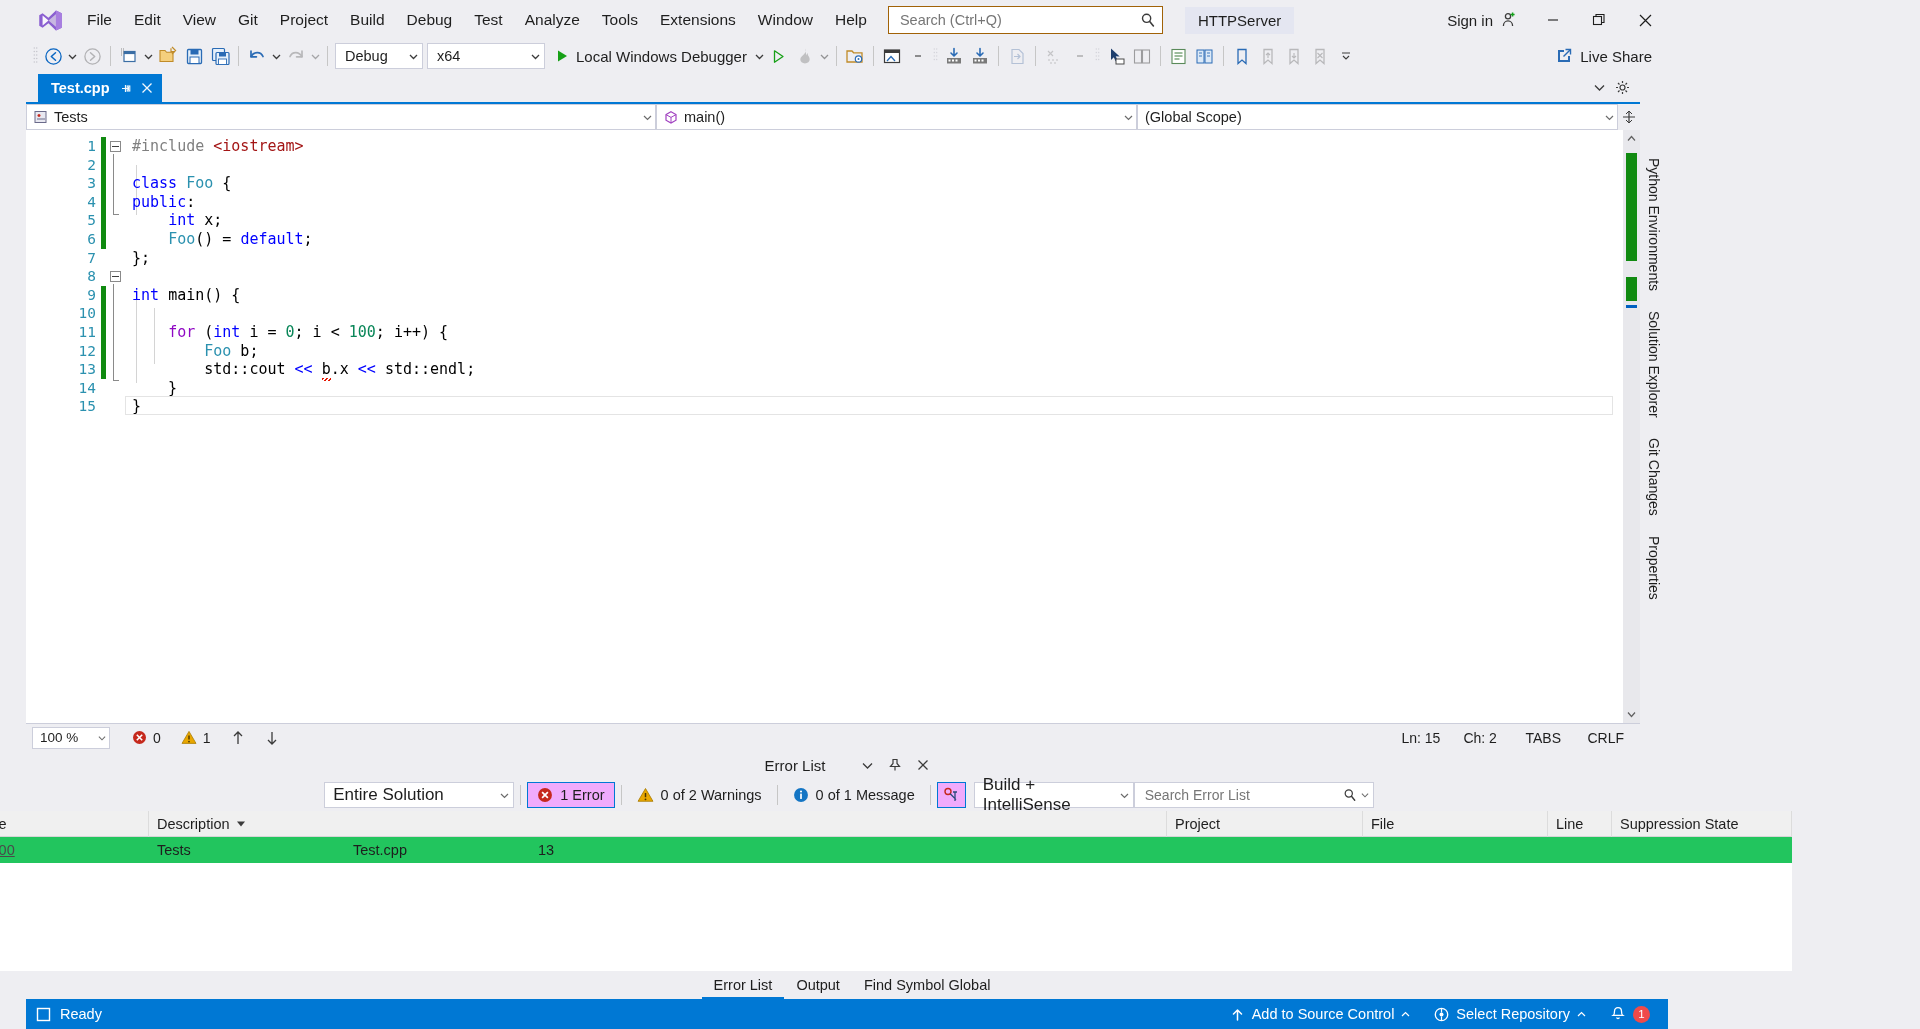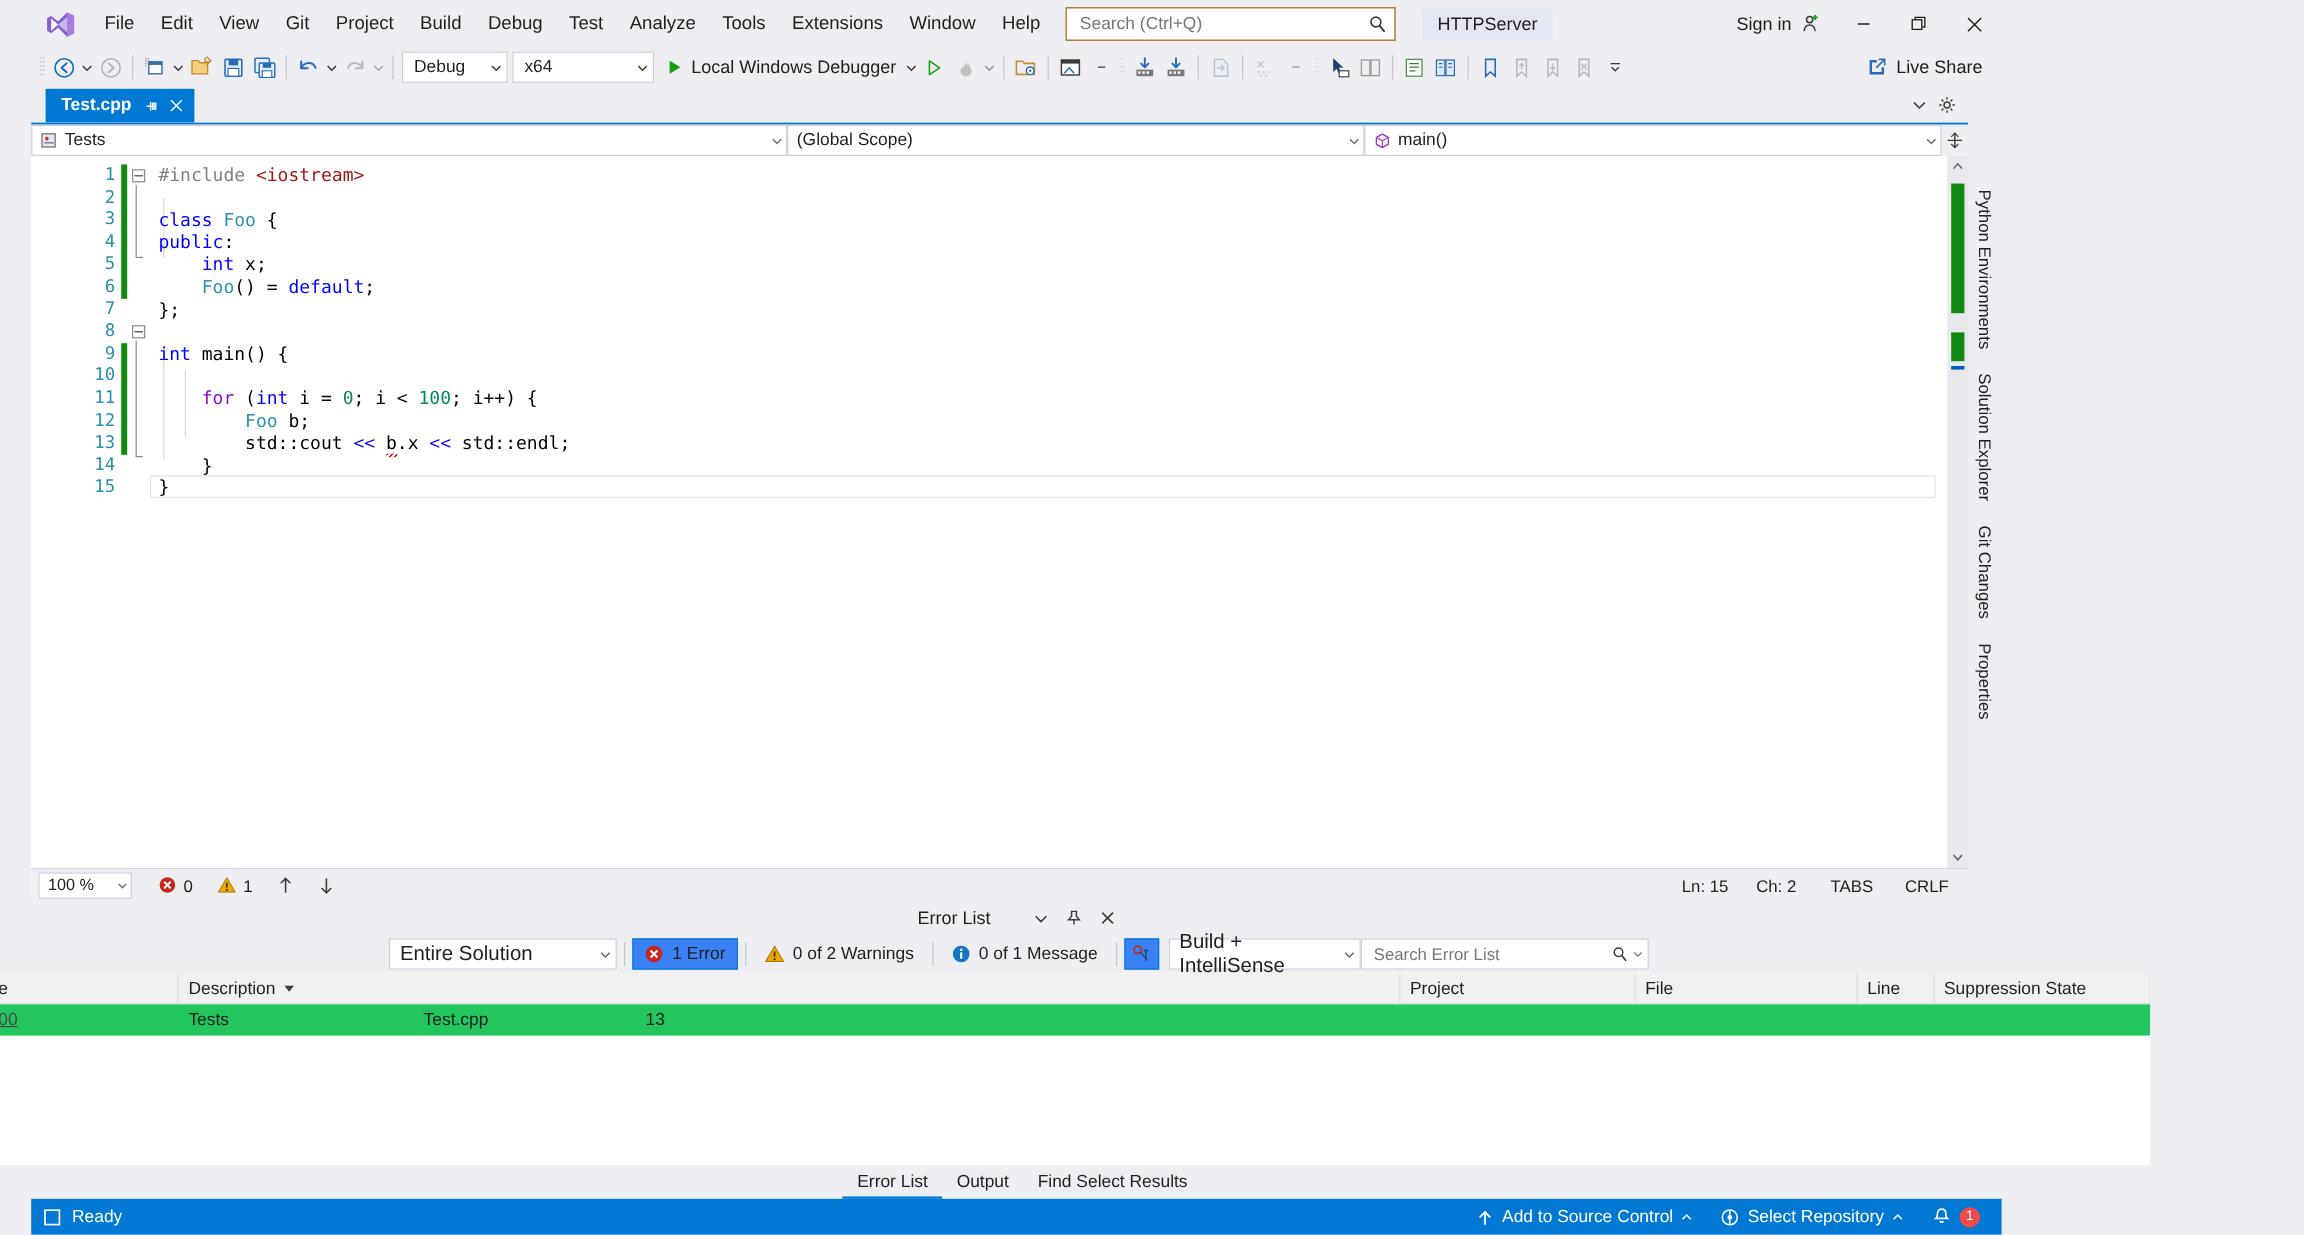--- a/index.html
+++ b/index.html
@@ -173,21 +173,21 @@
   }
   .ep-combo {
     height: 26px; background: #fff; border: 1px solid #cccedb; display: flex; align-items: center;
     padding: 0 4px 0 8px; font-size: 17px; min-width: 160px;
   }
   .ep-combo .cap { flex: 1; }
   .ep-sep { width: 1px; height: 20px; background: #c6c6c6; margin: 0 6px; }
   .ep-toggle {
     display: flex; align-items: center; gap: 7px; padding: 3px 9px; font-size: 14.5px; height: 26px;
   }
-  .ep-toggle.active { border: 1px solid #0078d4; background: #3b82f6; }
+  .ep-toggle.active { border: 1px solid #0078d4; background: #f0abfc; }
   .ep-search {
     margin-left: auto; width: 240px; height: 26px; background: #fff; border: 1px solid #cccedb;
     display: flex; align-items: center; padding: 0 4px 0 8px;
   }
   .ep-search input { border:none; outline:none; flex:1; font-size: 14px; font-family:"Liberation Sans",sans-serif; background:transparent;}
   .ep-search input::placeholder{ color:#767676; }
   .grid { flex: 1; display: flex; flex-direction: column; background: #fff; overflow: hidden;}
   .grid-head { height: 26px; display: flex; align-items: center; background: #f0f0f0; border-bottom: 1px solid #d6d6d6; font-size: 14.5px; }
   .gh { display: flex; align-items: center; padding-left: 8px; height: 26px; border-right: 1px solid #dcdcdc; white-space: nowrap; gap:6px;}
   .grid-row { height: 26px; display: flex; align-items: center; font-size: 14.5px; background: #22c55e; }
@@ -651,33 +651,33 @@
                   <path d="M3.5 5.5h3M5 4v3" stroke="#c5281c" stroke-width="1.4"></path>
                   <path d="M3 9h8" stroke="#6a6a8a" stroke-width="1"></path>
                 </svg>
             </span>
             <span class="cap">Tests</span>
             <svg width="9" height="9" viewBox="0 0 9 9">
                 <path d="M1 3l3.5 3.5L8 3" fill="none" stroke="#6b6b6b" stroke-width="1.2"></path>
               </svg>
           </div>
           <div class="navcombo" style="flex:1">
-            <span class="cap">(Global Scope)</span>
-            <svg width="9" height="9" viewBox="0 0 9 9">
-                <path d="M1 3l3.5 3.5L8 3" fill="none" stroke="#6b6b6b" stroke-width="1.2"></path>
-              </svg>
-          </div>
-          <div class="navcombo" style="flex:1">
             <span>
               <svg width="14" height="14" viewBox="0 0 14 14">
                   <path d="M7 1.8 12 4.6v5.6L7 13 2 10.2V4.6z" fill="none" stroke="#a040c0" stroke-width="1.2"></path>
                   <path d="M2 4.6 7 7.4l5-2.8M7 7.4V13" fill="none" stroke="#a040c0" stroke-width="1"></path>
                 </svg>
             </span>
             <span class="cap">main()</span>
+            <svg width="9" height="9" viewBox="0 0 9 9">
+                <path d="M1 3l3.5 3.5L8 3" fill="none" stroke="#6b6b6b" stroke-width="1.2"></path>
+              </svg>
+          </div>
+          <div class="navcombo" style="flex:1">
+            <span class="cap">(Global Scope)</span>
             <svg width="9" height="9" viewBox="0 0 9 9">
                 <path d="M1 3l3.5 3.5L8 3" fill="none" stroke="#6b6b6b" stroke-width="1.2"></path>
               </svg>
           </div>
           <div class="nav-tool">
             <svg width="14" height="14" viewBox="0 0 14 14">
                 <path d="M7 1v12M1 7h12" stroke="#3b3b3b" stroke-width="1.2"></path>
                 <path d="M4 4l3-3 3 3M4 10l3 3 3-3" fill="none" stroke="#3b3b3b" stroke-width="1"></path>
               </svg>
           </div>
@@ -946,21 +946,21 @@
         <div class="gc" style="width:196px">Tests</div>
         <div class="gc" style="width:185px">Test.cpp</div>
         <div class="gc" style="width:64px">13</div>
         <div class="gc" style="width:180px"></div>
       </div>
     </div>
 
     <div class="ep-tabs">
       <div class="ep-tab sel">Error List</div>
       <div class="ep-tab">Output</div>
-      <div class="ep-tab">Find Select Results</div>
+      <div class="ep-tab">Find Symbol Global</div>
     </div>
   </div>
 
   <div class="statusbar">
     <div class="sb-left">
       <span>
         <svg width="15" height="15" viewBox="0 0 15 15">
             <rect x="1.5" y="1.5" width="12" height="12" fill="none" stroke="#fff" stroke-width="1.4"></rect>
           </svg>
       </span>

